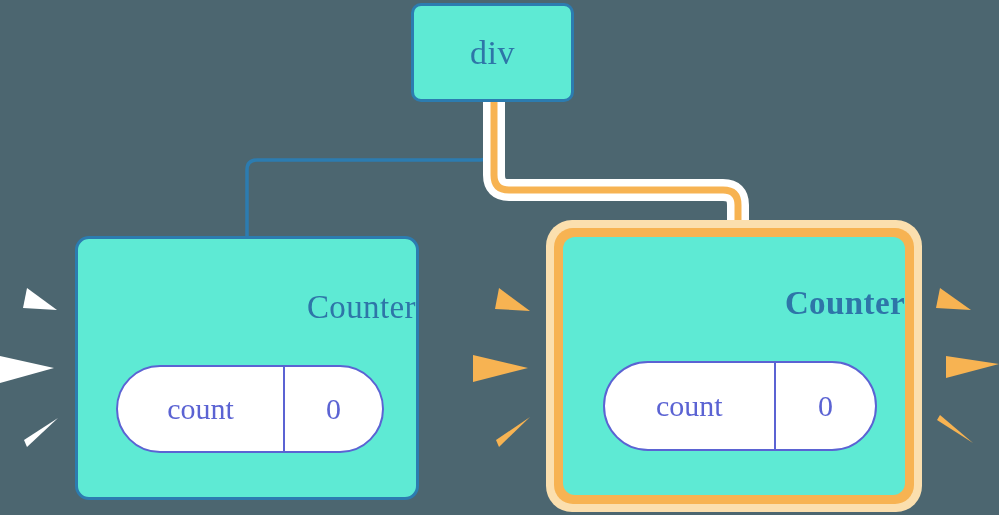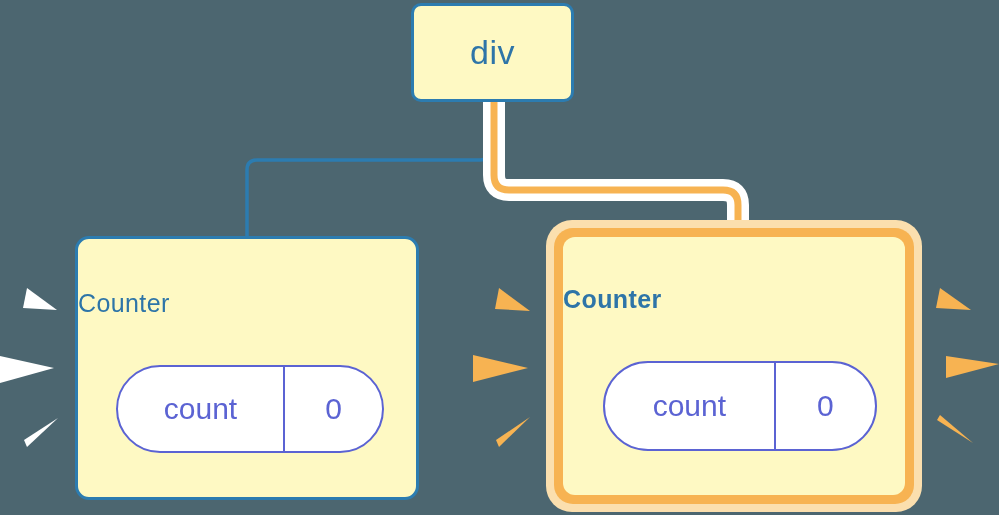--- a/index.html
+++ b/index.html
@@ -29,22 +29,23 @@
     left: 0;
     top: 0;
     width: 999px;
     height: 515px;
     pointer-events: none;
   }
 
   
   .node {
     position: absolute;
-    background: #fef9c3;
-    box-sizing: border-box;
+    background: #5eead4;
+    box-sizing: border-box;
+    font-family: Liberation Serif, serif;
   }
   .node-div {
     left: 411px;
     top: 3px;
     width: 163px;
     height: 99px;
     border: 3px solid #2c7cb0;
     border-radius: 10px;
     display: flex;
     align-items: center;
@@ -98,22 +99,22 @@
   .counter-inner {
     position: relative;
     width: 100%;
     height: 100%;
     box-sizing: border-box;
   }
   .counter-title {
     position: absolute;
     left: 0;
     right: 0;
-    text-align: left;
-    font-size: 25px;
+    text-align: right;
+    font-size: 33px;
     color: #2e75a8;
     letter-spacing: 0.4px;
   }
   .node-counter-left .counter-title { top: 50px; }
   .node-counter-right .counter-title { top: 48px; font-weight: bold; }
 
   
   .pill {
     position: absolute;
     box-sizing: border-box;

